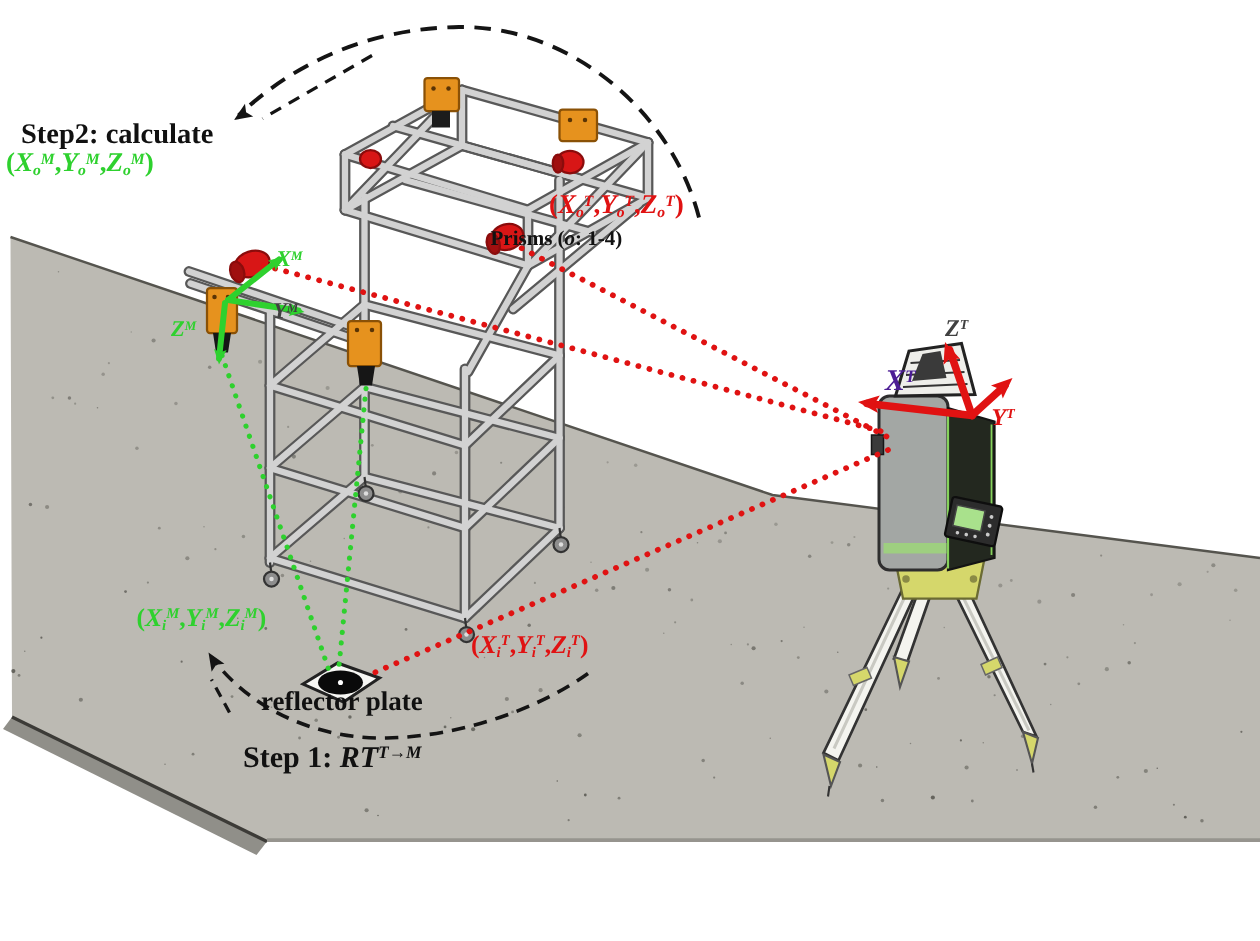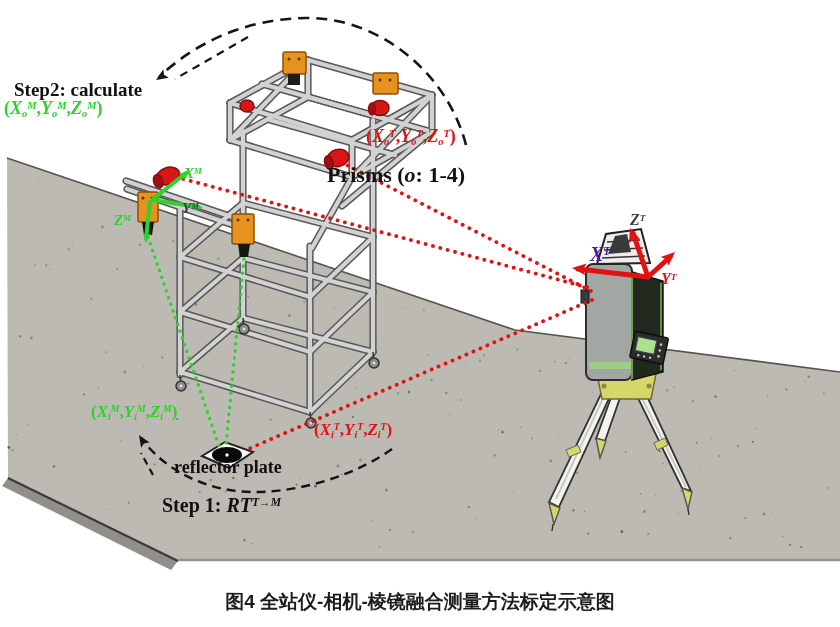--- a/index.html
+++ b/index.html
@@ -407,29 +407,28 @@
         <polygon points="0,0 -14,5.88 -11.200000000000001,0 -14,-5.88" fill="#e01212" transform="translate(572,268) rotate(186)"></polygon>
         <polygon points="0,0 -14,5.88 -11.200000000000001,0 -14,-5.88" fill="#e01212" transform="translate(675,252) rotate(-42)"></polygon>
         <polygon points="0,0 -12,5.04 -9.600000000000001,0 -12,-5.04" fill="#141414" transform="translate(156,80) rotate(147)"></polygon>
         <polygon points="0,0 -12,5.04 -9.600000000000001,0 -12,-5.04" fill="#141414" transform="translate(139,435) rotate(-122)"></polygon>
       </g>
 </svg>
 
 <div class="lbl" style="left:14px;top:80px;font-size:19px;">Step2: calculate</div>
 <div class="lbl lbl-green" style="left: 4px; top: 99px; font-size: 18px; color: rgb(46, 209, 46);"><span>(</span><span class="s-i">X</span><span class="s-subi">o</span><span class="s-supi">M</span><span>,</span><span class="s-i">Y</span><span class="s-subi">o</span><span class="s-supi">M</span><span>,</span><span class="s-i">Z</span><span class="s-subi">o</span><span class="s-supi">M</span><span>)</span></div>
 <div class="lbl lbl-red" style="left: 366px; top: 127px; font-size: 18px; color: rgb(224, 18, 18);"><span>(</span><span class="s-i">X</span><span class="s-subi">o</span><span class="s-supi">T</span><span>,</span><span class="s-i">Y</span><span class="s-subi">o</span><span class="s-supi">T</span><span>,</span><span class="s-i">Z</span><span class="s-subi">o</span><span class="s-supi">T</span><span>)</span></div>
-<div class="lbl" style="left:327px;top:163px;font-size:22px;"><span>Prisms (</span><span class="s-i">o</span><span>: 1-4)</span></div>
+<div class="lbl" style="left:327px;top:153px;font-size:14px;"><span>Prisms (</span><span class="s-i">o</span><span>: 1-4)</span></div>
 
 <div class="lbl lbl-green" style="left: 184px; top: 166px; font-size: 15px; color: rgb(46, 209, 46);"><span class="s-i">X</span><span class="s-supi">M</span></div>
 <div class="lbl lbl-green" style="left: 182px; top: 201px; font-size: 15px; color: #404040;"><span class="s-i">Y</span><span class="s-supi">M</span></div>
 <div class="lbl lbl-green" style="left: 114px; top: 213px; font-size: 15px; color: rgb(46, 209, 46);"><span class="s-i">Z</span><span class="s-supi">M</span></div>
 
 <div class="lbl lbl-red" style="left: 630px; top: 212px; font-size: 16px; color: #404040;"><span class="s-i">Z</span><span class="s-supi">T</span></div>
 <div class="lbl lbl-red" style="left: 590px; top: 244px; font-size: 20px; color: #4c1d95;"><span class="s-i">X</span><span class="s-supi">T</span></div>
 <div class="lbl lbl-red" style="left: 661px; top: 259px; font-size: 16px; color: rgb(224, 18, 18); margin-top: 12px;"><span class="s-i">Y</span><span class="s-supi">T</span></div>
 
 <div class="lbl lbl-green" style="left: 91px; top: 403px; font-size: 17px; color: rgb(46, 209, 46);"><span>(</span><span class="s-i">X</span><span class="s-subi">i</span><span class="s-supi">M</span><span>,</span><span class="s-i">Y</span><span class="s-subi">i</span><span class="s-supi">M</span><span>,</span><span class="s-i">Z</span><span class="s-subi">i</span><span class="s-supi">M</span><span>)</span></div>
 <div class="lbl lbl-red" style="left: 314px; top: 421px; font-size: 17px; color: rgb(224, 18, 18);"><span>(</span><span class="s-i">X</span><span class="s-subi">i</span><span class="s-supi">T</span><span>,</span><span class="s-i">Y</span><span class="s-subi">i</span><span class="s-supi">T</span><span>,</span><span class="s-i">Z</span><span class="s-subi">i</span><span class="s-supi">T</span><span>)</span></div>
 <div class="lbl" style="left:174px;top:458px;font-size:18px;text-align:center;">reflector plate</div>
 <div class="lbl" style="left:162px;top:495px;font-size:20px;"><span>Step 1: </span><span class="s-i">RT</span><span class="s-supi">T→M</span></div>
 
-<div class="caption">图4 全站仪-相机-棱镜融合测量方法标定示意图</div>
 </div>
 
 </body></html>

